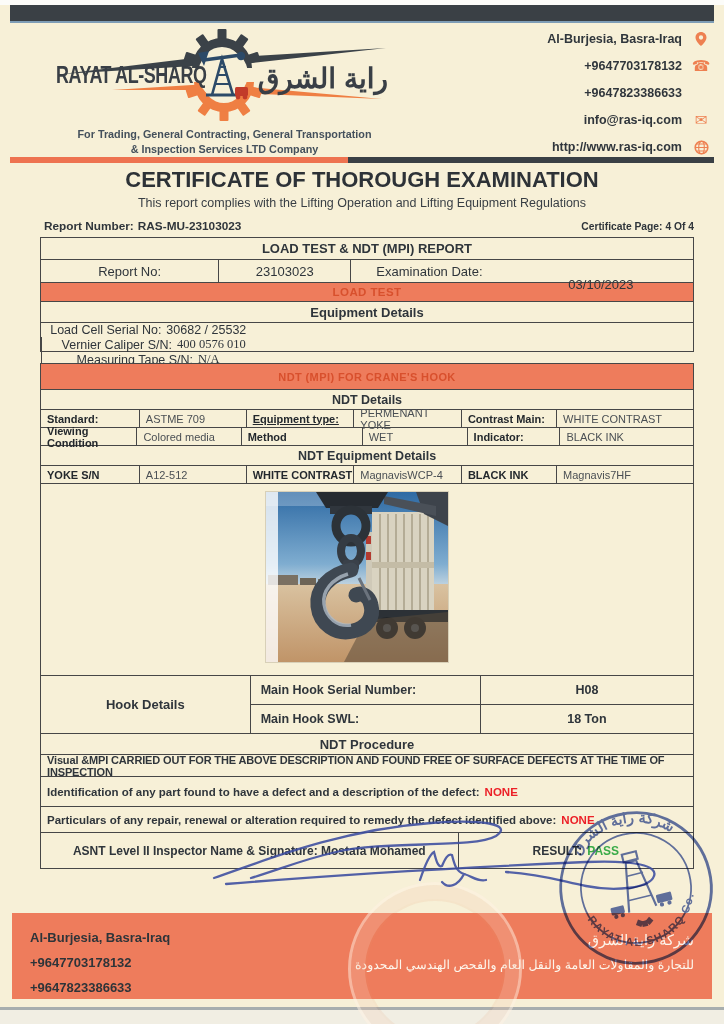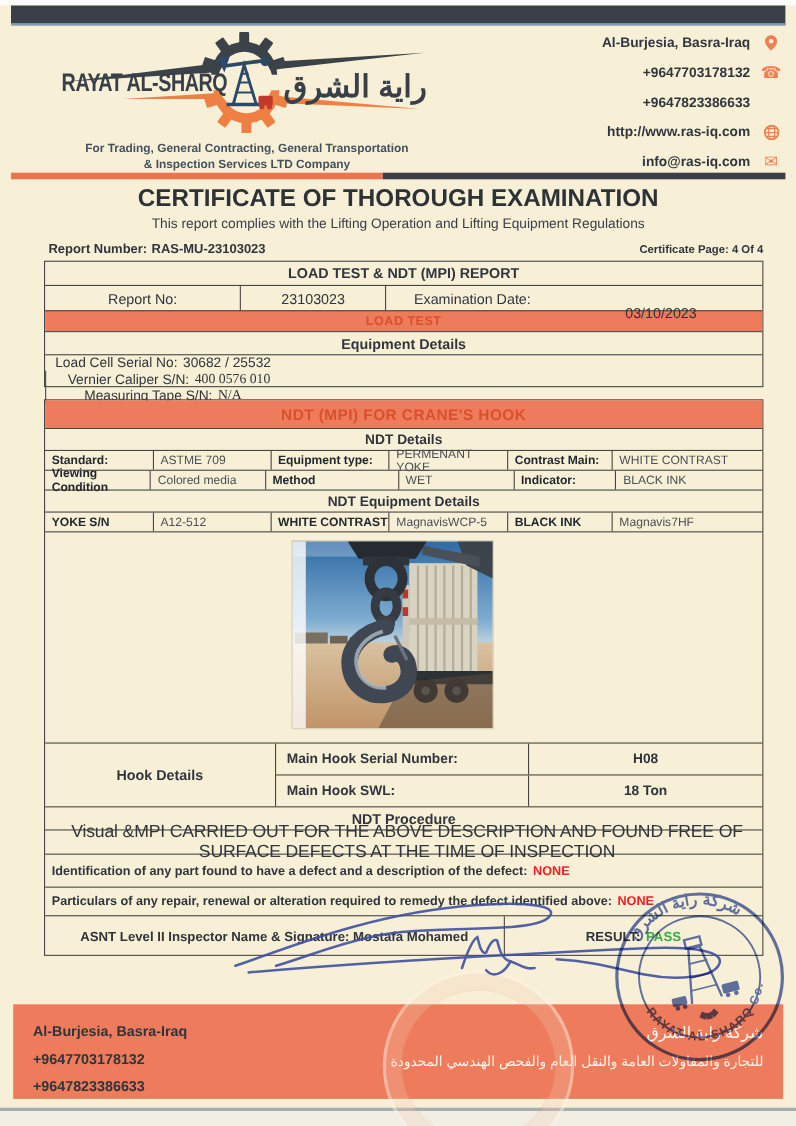--- a/index.html
+++ b/index.html
@@ -147,33 +147,33 @@
     </div>
     <div class="contact-row">
       <span>+9647703178132</span>
       <span class="icon-slot glyph-icon">☎</span>
     </div>
     <div class="contact-row">
       <span>+9647823386633</span>
       <span class="icon-slot"></span>
     </div>
     <div class="contact-row">
+      <span>info@ras-iq.com</span>
+      <span class="icon-slot glyph-icon">✉</span>
+    </div>
+    <div class="contact-row">
       <span>http://www.ras-iq.com</span>
       <span class="icon-slot">
         <svg width="15" height="15" viewBox="0 0 15 15" fill="none" stroke="#ee8051">
           <circle cx="7.5" cy="7.5" r="6.3" stroke-width="1.6"></circle>
           <ellipse cx="7.5" cy="7.5" rx="2.8" ry="6.3" stroke-width="1.1"></ellipse>
           <path d="M1.5 7.5 h12 M2.6 4 h9.8 M2.6 11 h9.8" stroke-width="1.1"></path>
         </svg>
       </span>
     </div>
-    <div class="contact-row">
-      <span>info@ras-iq.com</span>
-      <span class="icon-slot glyph-icon">✉</span>
-    </div>
   </div>
 
   <div class="abs divider-orange"></div>
   <div class="abs divider-dark"></div>
 
   <div class="abs doc-title">CERTIFICATE OF THOROUGH EXAMINATION</div>
   <div class="abs doc-subtitle">This report complies with the Lifting Operation and Lifting Equipment Regulations</div>
 
   <div class="abs report-line">
     <span class="report-number">
@@ -216,49 +216,49 @@
         <span class="flex-line">
             <span>Measuring Tape S/N:</span>
             <span class="serif">N/A</span>
           </span>
       </div>
     </div>
   </div>
 
   <div class="tbl" style="top:363px;">
     <div class="row banner" style="height:25px;">
-      <div class="cell center" style="width:100%;font-size:14px;">NDT (MPI) FOR CRANE'S HOOK</div>
+      <div class="cell center" style="width:100%;font-size:11px;">NDT (MPI) FOR CRANE'S HOOK</div>
     </div>
     <div class="row" style="height:20px;">
       <div class="cell center sect" style="width:100%;">NDT Details</div>
     </div>
     <div class="row" style="height:18px;">
       <div class="cell lbl" style="width:15%;">Standard:</div>
       <div class="cell val" style="width:16.4%;">ASTME 709</div>
-      <div class="cell lbl" style="width:16.5%;">Equipment type:</div>
+      <div class="cell lbl" style="width:16.5%;text-decoration:underline;">Equipment type:</div>
       <div class="cell val" style="width:16.5%;">PERMENANT YOKE</div>
       <div class="cell lbl" style="width:14.6%;">Contrast Main:</div>
       <div class="cell val" style="width:21%;">WHITE CONTRAST</div>
     </div>
     <div class="row" style="height:18px;">
       <div class="cell lbl" style="width:15%;">Viewing Condition</div>
       <div class="cell val" style="width:16.4%;">Colored media</div>
       <div class="cell lbl" style="width:16.5%;">Method</div>
       <div class="cell val" style="width:16.5%;margin-left:16px;">WET</div>
       <div class="cell lbl" style="width:14.6%;">Indicator:</div>
       <div class="cell val" style="width:21%;">BLACK INK</div>
     </div>
     <div class="row" style="height:20px;">
       <div class="cell center sect" style="width:100%;">NDT Equipment Details</div>
     </div>
     <div class="row" style="height:18px;">
       <div class="cell lbl" style="width:15%;">YOKE S/N</div>
       <div class="cell val" style="width:16.4%;">A12-512</div>
       <div class="cell lbl" style="width:16.5%;">WHITE CONTRAST</div>
-      <div class="cell val" style="width:16.5%;">MagnavisWCP-5</div>
+      <div class="cell val" style="width:16.5%;">MagnavisWCP-4</div>
       <div class="cell lbl" style="width:14.6%;">BLACK INK</div>
       <div class="cell val" style="width:21%;">Magnavis7HF</div>
     </div>
 
     <div class="row photo-row" style="height:192px;">
       <div class="photo">
         <svg width="182" height="170" viewBox="0 0 182 170">
           <defs>
             <linearGradient id="sky" x1="0" y1="0" x2="0" y2="1">
               <stop offset="0" stop-color="#2e6aa4"></stop>
@@ -320,21 +320,21 @@
           <div class="sub-cell" style="width:51.8%;padding-left:10px;font-weight:bold;font-size:12.5px;">Main Hook SWL:</div>
           <div class="sub-cell sub-val center" style="flex:1;font-weight:bold;font-size:12.5px;justify-content:center;">18 Ton</div>
         </div>
       </div>
     </div>
 
     <div class="row" style="height:21px;">
       <div class="cell center sect" style="width:100%;font-size:13px;">NDT Procedure</div>
     </div>
     <div class="row" style="height:22px;">
-      <div class="cell" style="width:100%;padding-left:6px;font-weight:normal;font-size:16px;letter-spacing:-0.15px;text-align:center;">Visual &amp;MPI CARRIED OUT FOR THE ABOVE DESCRIPTION AND FOUND FREE OF SURFACE DEFECTS AT THE TIME OF INSPECTION</div>
+      <div class="cell" style="width:100%;padding-left:6px;font-weight:bold;font-size:11px;letter-spacing:-0.15px;">Visual &amp;MPI CARRIED OUT FOR THE ABOVE DESCRIPTION AND FOUND FREE OF SURFACE DEFECTS AT THE TIME OF INSPECTION</div>
     </div>
     <div class="row" style="height:30px;">
       <div class="cell" style="width:100%;padding-left:6px;font-size:11.5px;font-weight:bold;">
         <span class="flex-line">
             <span>Identification of any part found to have a defect and a description of the defect:</span>
             <span class="red">NONE</span>
           </span>
       </div>
     </div>
     <div class="row" style="height:26px;">

